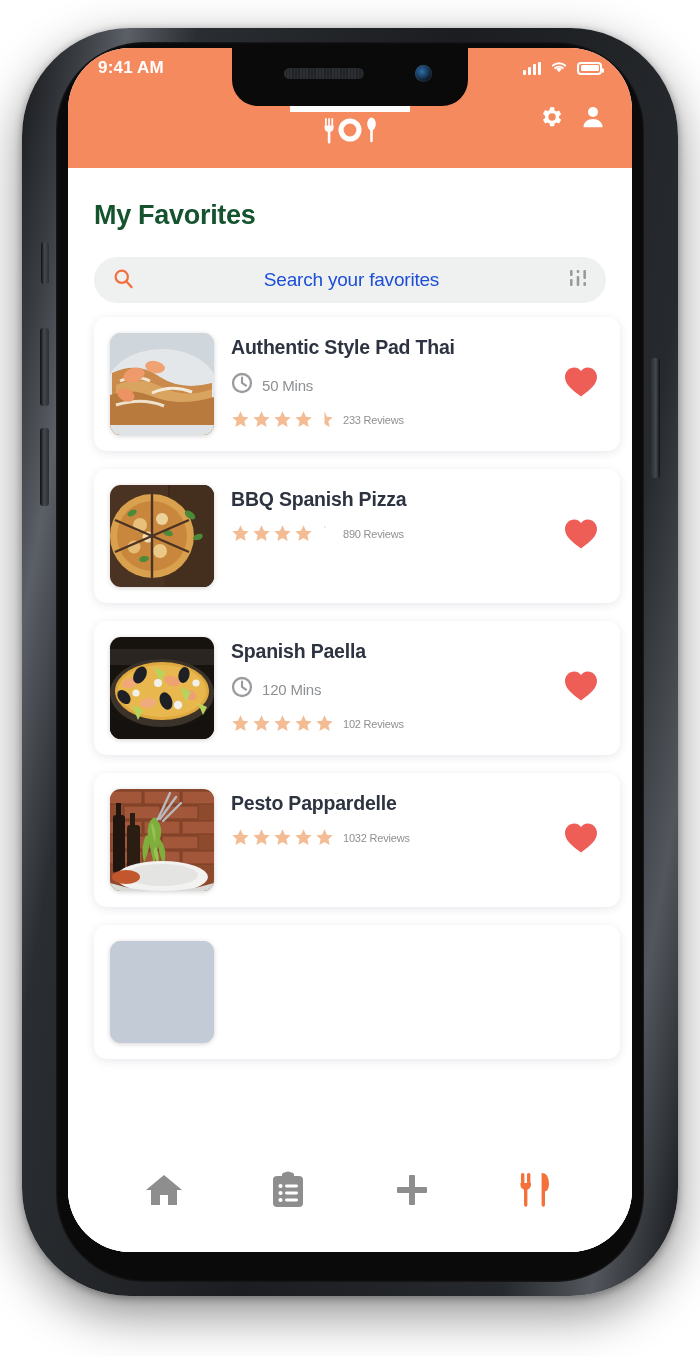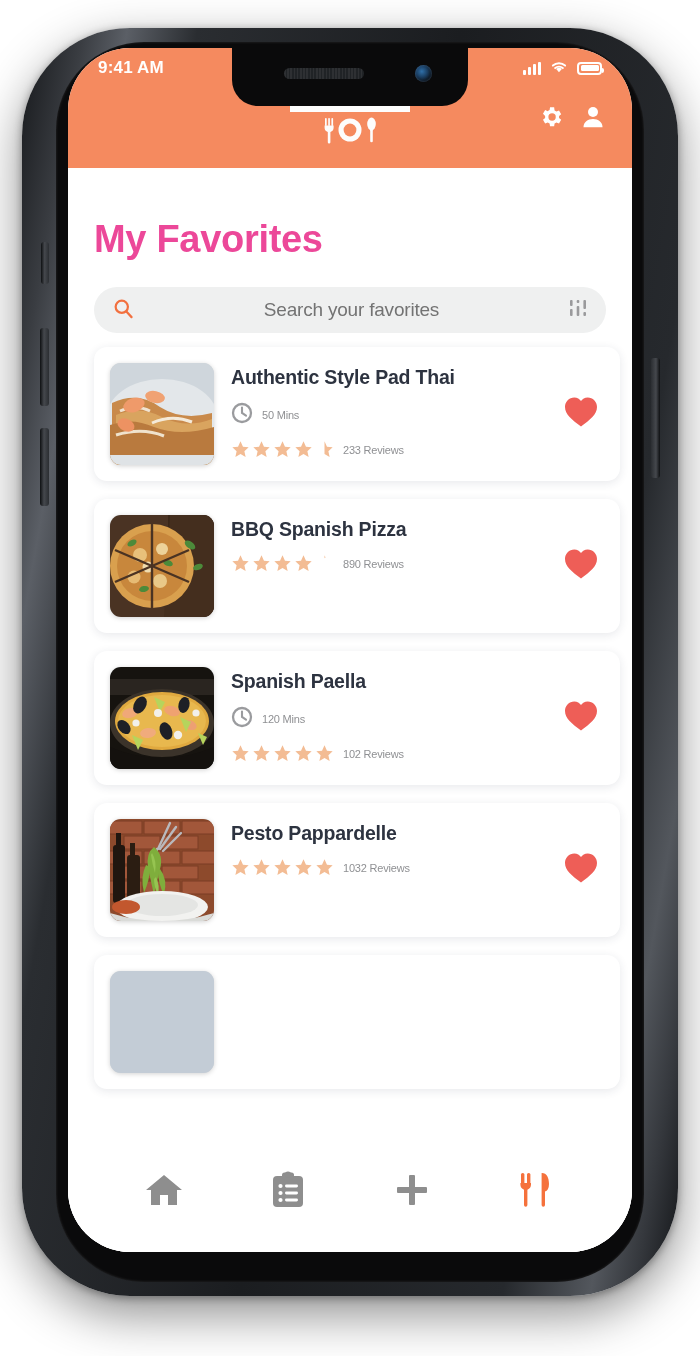--- a/index.html
+++ b/index.html
@@ -126,31 +126,31 @@
     display:flex; align-items:center; gap:16px;
   }
 
   
   .content {
     position:absolute; left:0; right:0; top:120px; bottom:0;
     background:#fff;
     overflow:hidden;
   }
   .page-title {
-    font-size:38px; font-weight:bold; color:#ec4899;
-    padding:50px 0 0 26px; letter-spacing:-.3px;
+    font-size:27px; font-weight:bold; color:#14532d;
+    padding:32px 0 0 26px; letter-spacing:-.3px;
   }
 
   .search-bar {
     margin:26px 26px 0 26px; height:46px;
     background:#eff0f0; border-radius:23px;
     display:flex; align-items:center; padding:0 18px;
   }
   .search-input-text {
-    flex:1; text-align:center; color:#737373; font-size:19px;
+    flex:1; text-align:center; color:#1d4ed8; font-size:19px;
     letter-spacing:-.2px;
   }
 
   
   .cards { padding:14px 12px 0 26px; }
   .card {
     position:relative;
     background:#fff; border-radius:13px;
     box-shadow:0 2px 10px rgba(40,50,70,.11);
     padding:16px; margin-bottom:18px;
@@ -163,21 +163,21 @@
     box-shadow:0 1px 5px rgba(0,0,0,.18);
     background:#cfd4d9;
   }
   .card-thumb svg { display:block; width:100%; height:100%; }
   .card-body { flex:1; padding-top:3px; min-width:0; }
   .card-title {
     font-size:19.5px; font-weight:bold; color:#2d3340;
     letter-spacing:-.2px; margin-bottom:13px;
   }
   .card-time { display:flex; align-items:center; gap:9px; margin-bottom:12px; }
-  .card-time-text { font-size:11px; color:#8f9093; letter-spacing:-.2px; }
+  .card-time-text { font-size:15px; color:#8f9093; letter-spacing:-.2px; }
   .card-rating { display:flex; align-items:center; gap:9px; }
   .stars { display:flex; align-items:center; gap:2px; }
   .reviews { font-size:11px; color:#8f9093; letter-spacing:-.2px; }
   .heart {
     position:absolute; right:22px; top:50%; transform:translateY(-50%);
   }
 
   
   .bottom-nav {
     position:absolute; left:0; right:0; bottom:0; height:106px;

